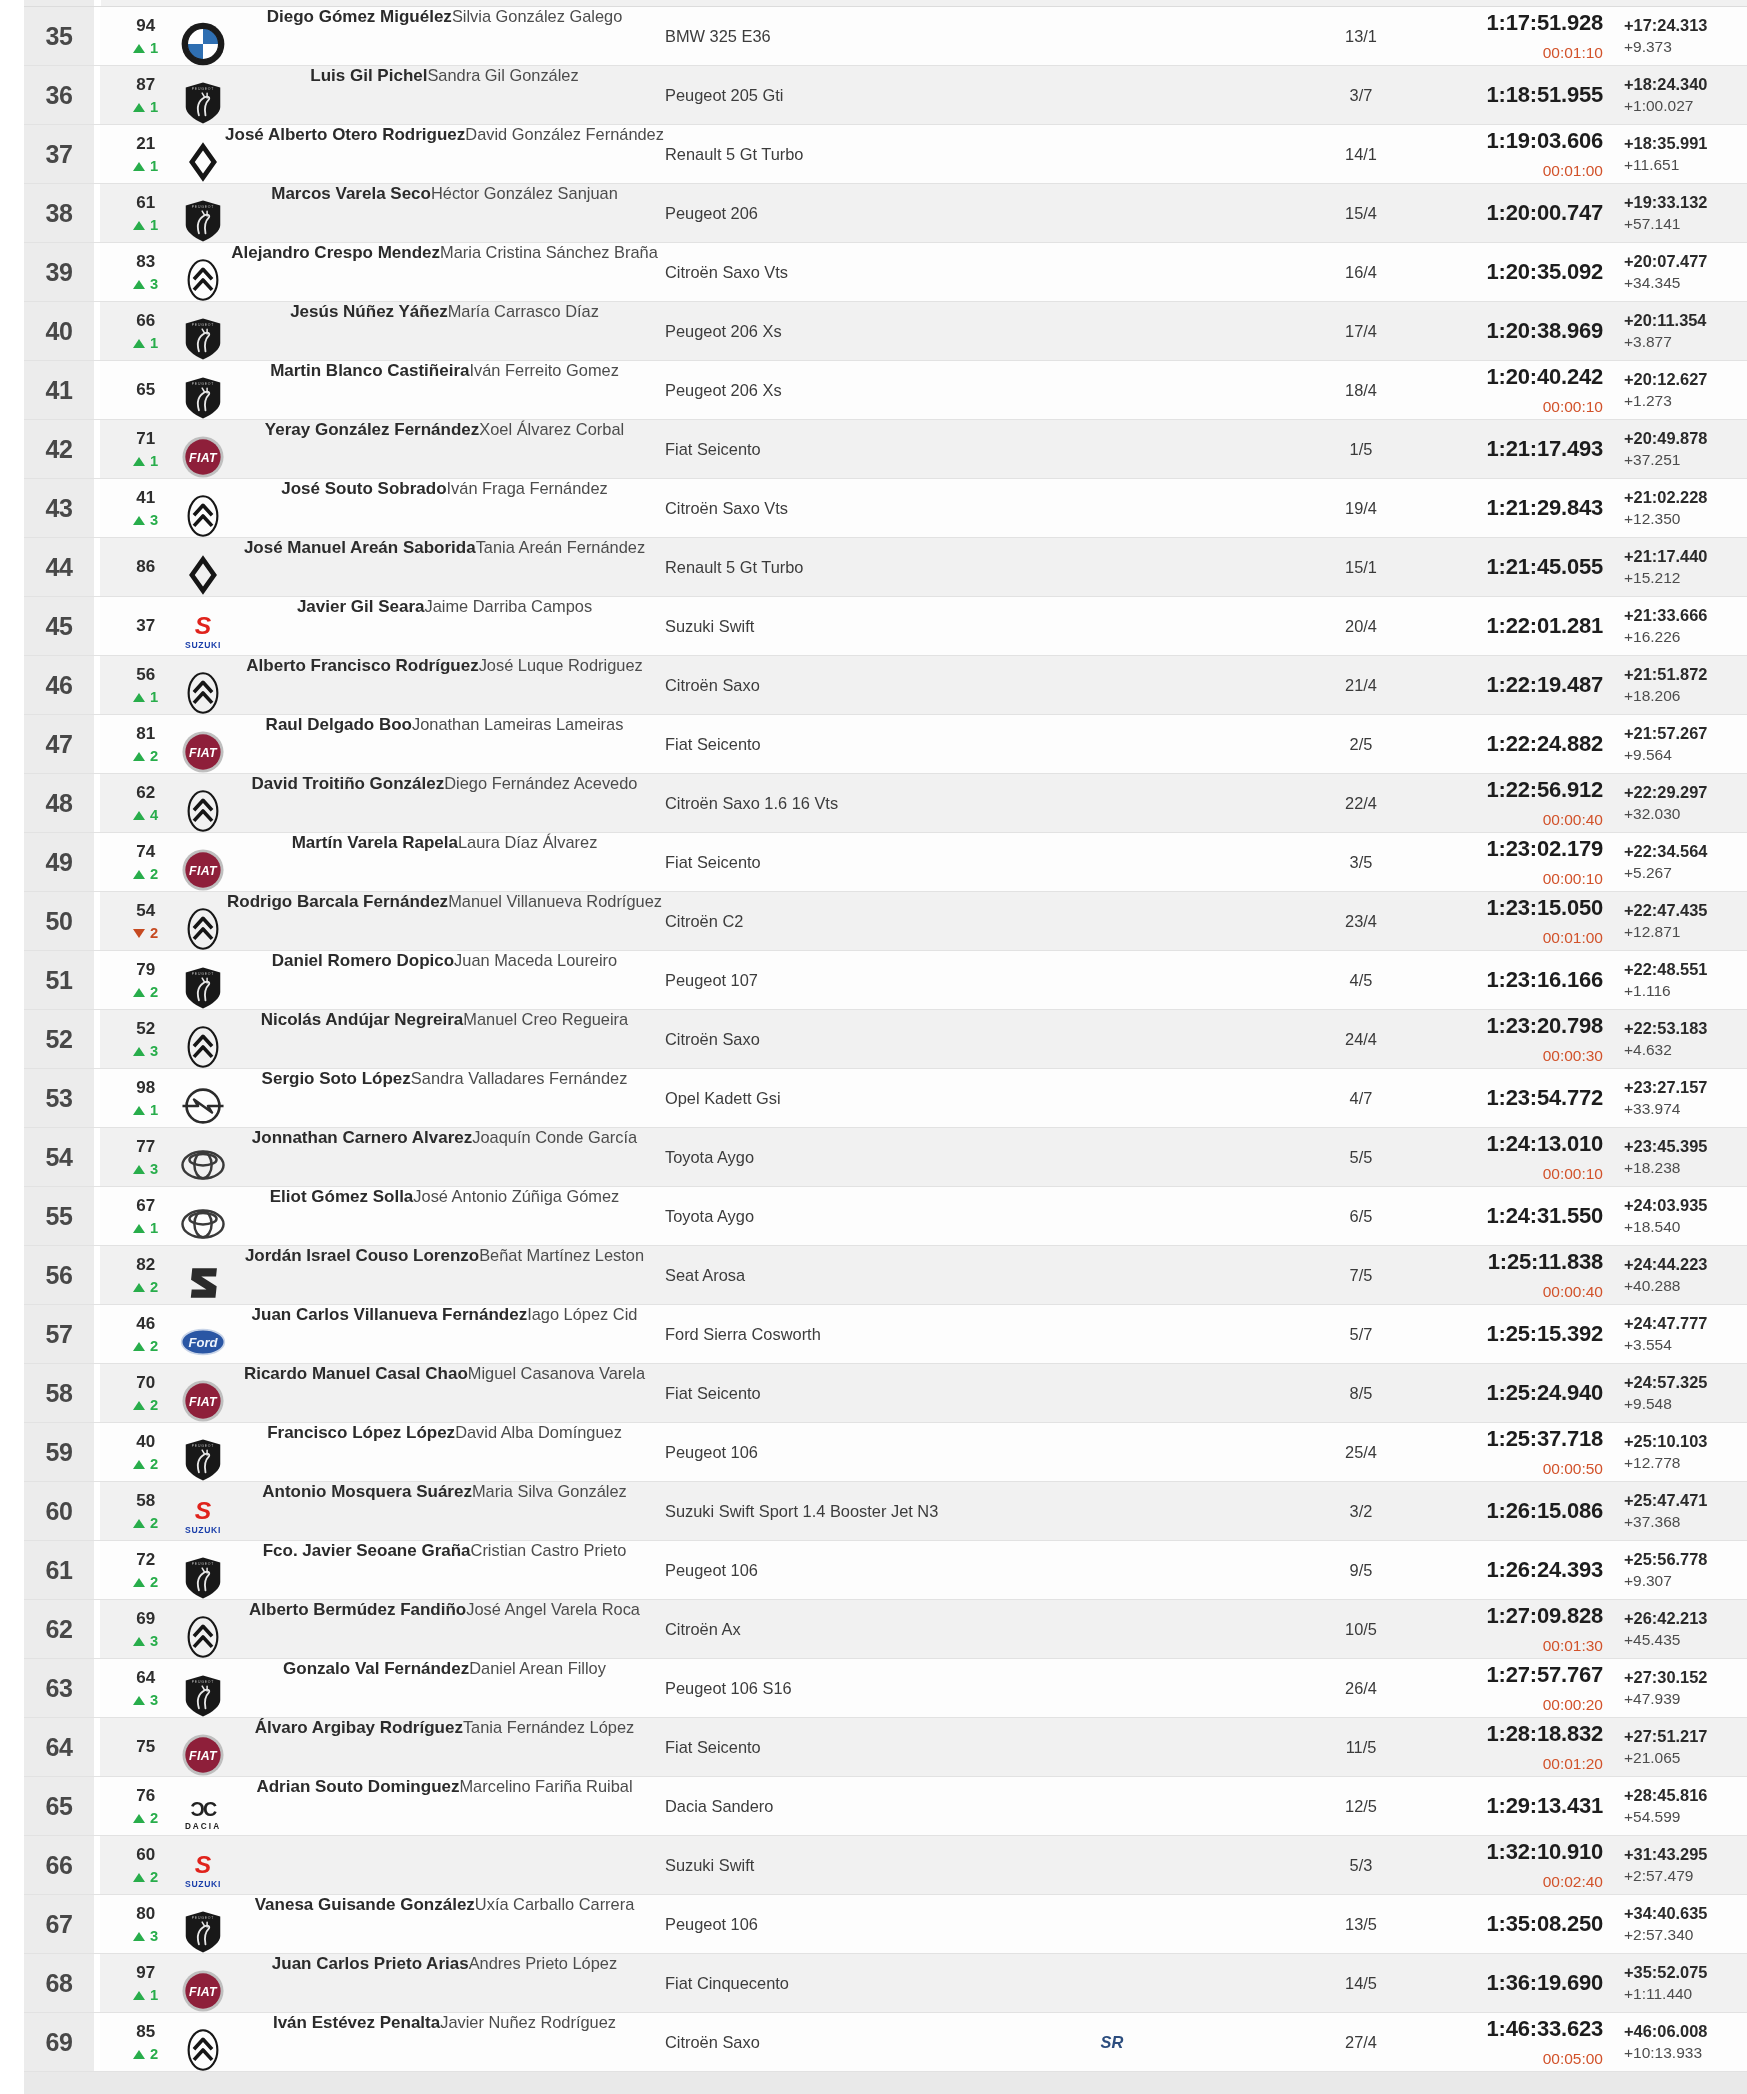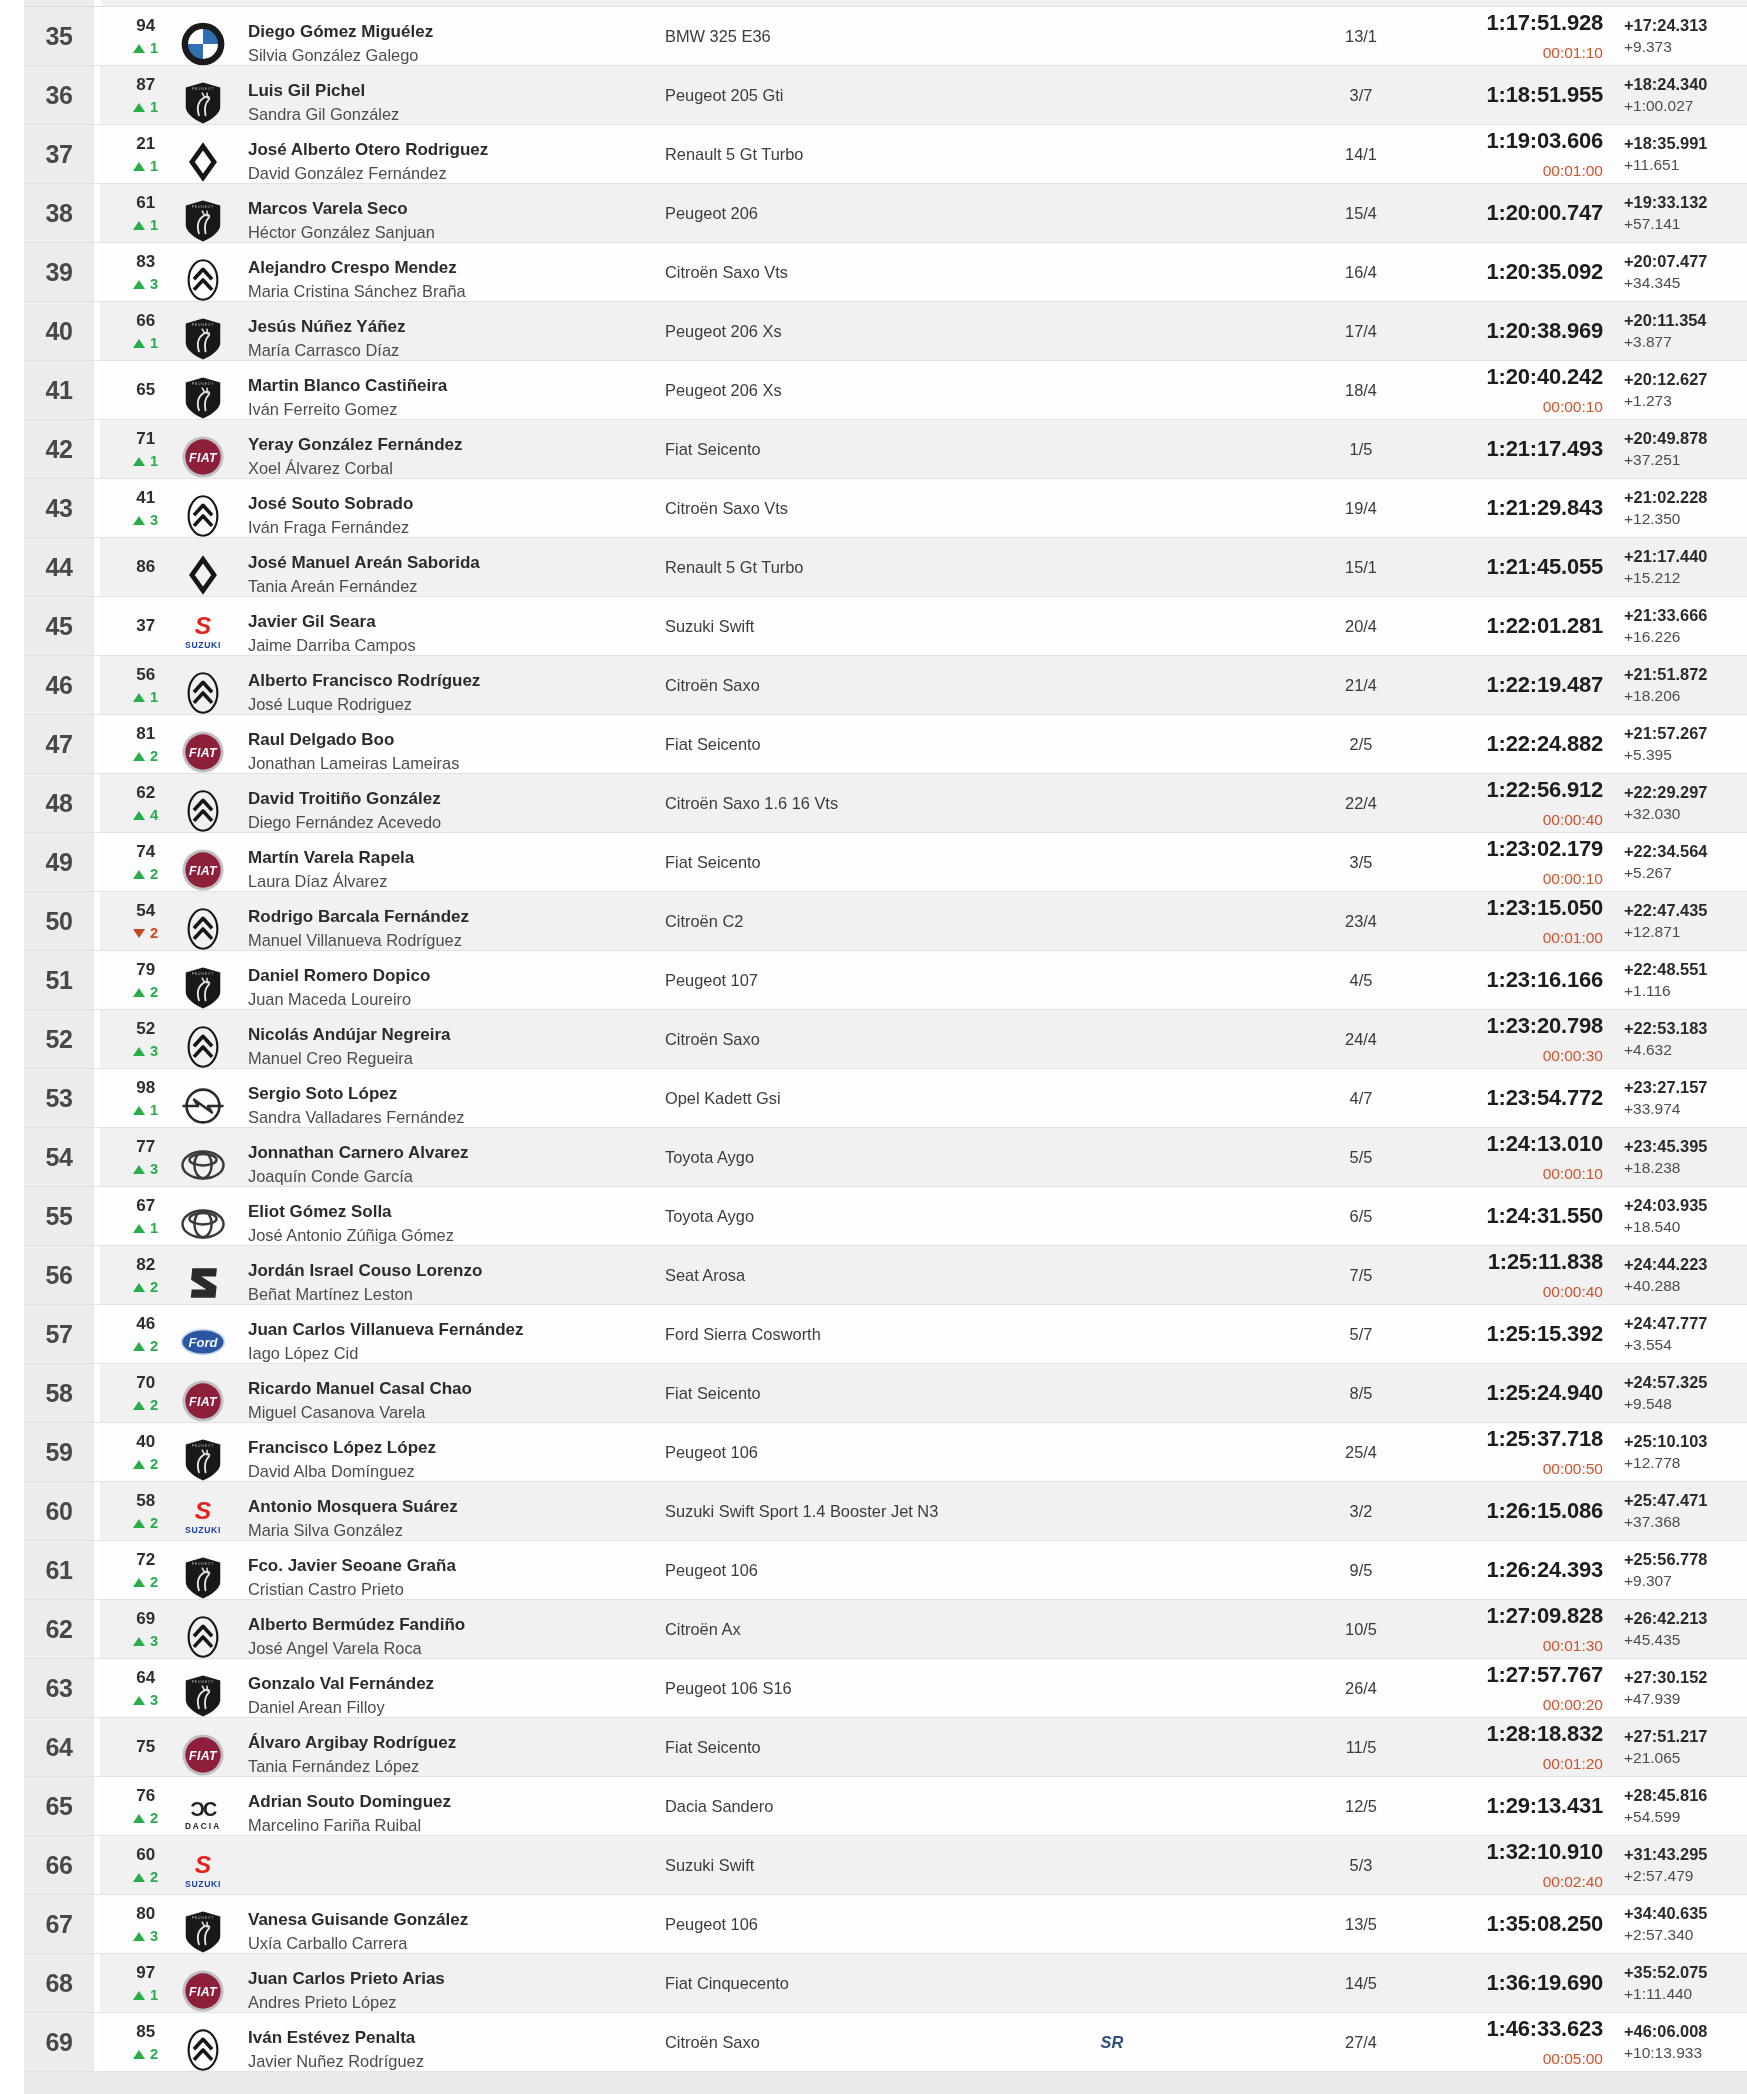--- a/index.html
+++ b/index.html
@@ -37,21 +37,21 @@
   .tri.up{border-left:6.5px solid transparent;border-right:6.5px solid transparent;border-bottom:9.8px solid #28ad4b;}
   .tri.down{border-left:6.5px solid transparent;border-right:6.5px solid transparent;border-top:9.8px solid #c64a21;}
   .logo{
     position:absolute;left:79px;top:16px;bottom:0;width:47px;
     display:flex;align-items:center;justify-content:center;
   }
   .logo svg{width:46px;height:46px;display:block;}
   .logo svg text{font-family:"Liberation Sans", sans-serif;}
   .names{
     position:absolute;left:148px;top:0;bottom:0;width:393px;
-    display:flex;flex-direction:column;justify-content:flex-end;row-gap:3.3px;
+    display:flex;justify-content:center;row-gap:3.3px;
   }
   .driver{font-size:17px;font-weight:700;color:#2b2b2b;line-height:20.5px;white-space:nowrap;}
   .codriver{font-size:16.4px;font-weight:400;color:#4c4c4c;line-height:19.6px;white-space:nowrap;}
   .model{
     position:absolute;left:565px;top:0;bottom:0;width:352px;
     display:flex;align-items:center;
     font-size:16.4px;color:#3c3c3c;white-space:nowrap;
   }
   .sr-badge{
     position:absolute;left:930px;top:0;bottom:0;width:164px;
@@ -551,21 +551,21 @@
       </div>
       <div class="model">Fiat Seicento</div>
 
       <div class="cls">2/5</div>
       <div class="times">
         <div class="time">1:22:24.882</div>
 
       </div>
       <div class="gaps">
         <div class="gap1">+21:57.267</div>
-        <div class="gap2">+5.395</div>
+        <div class="gap2">+9.564</div>
       </div>
     </div>
   </div>
 
   <div class="row">
     <div class="pos-cell">
       <span class="pos">48</span>
     </div>
     <div class="row-body alt">
       <div class="num-block">

